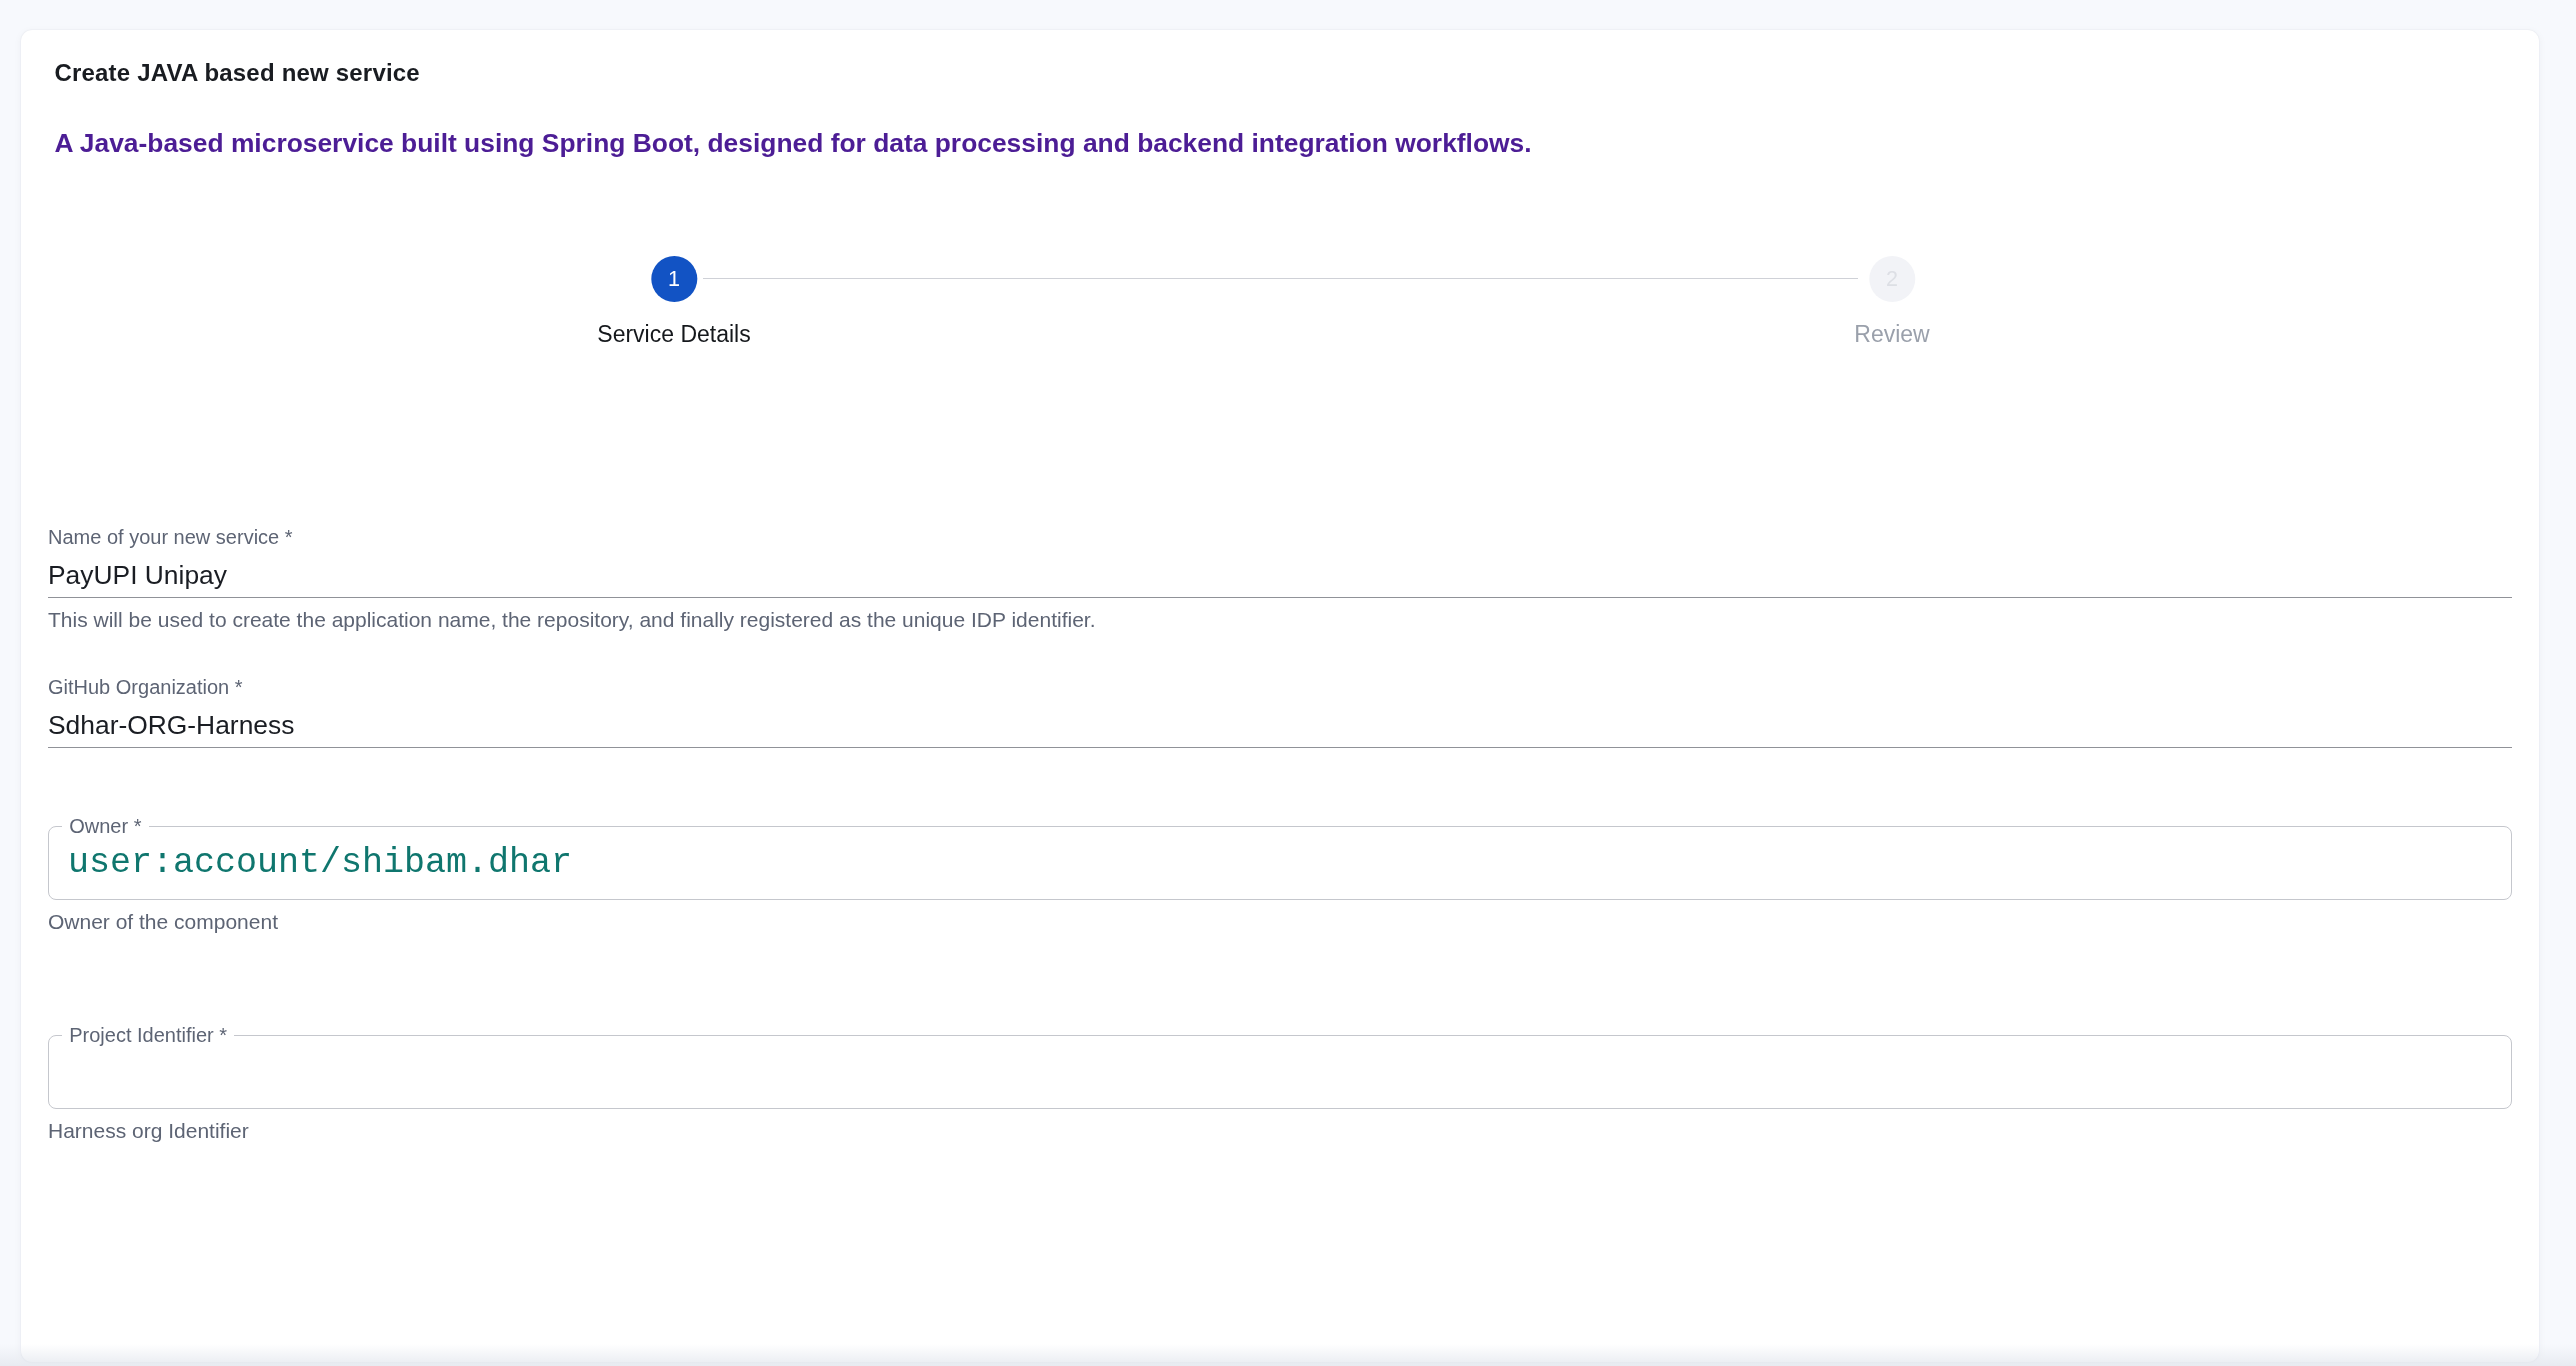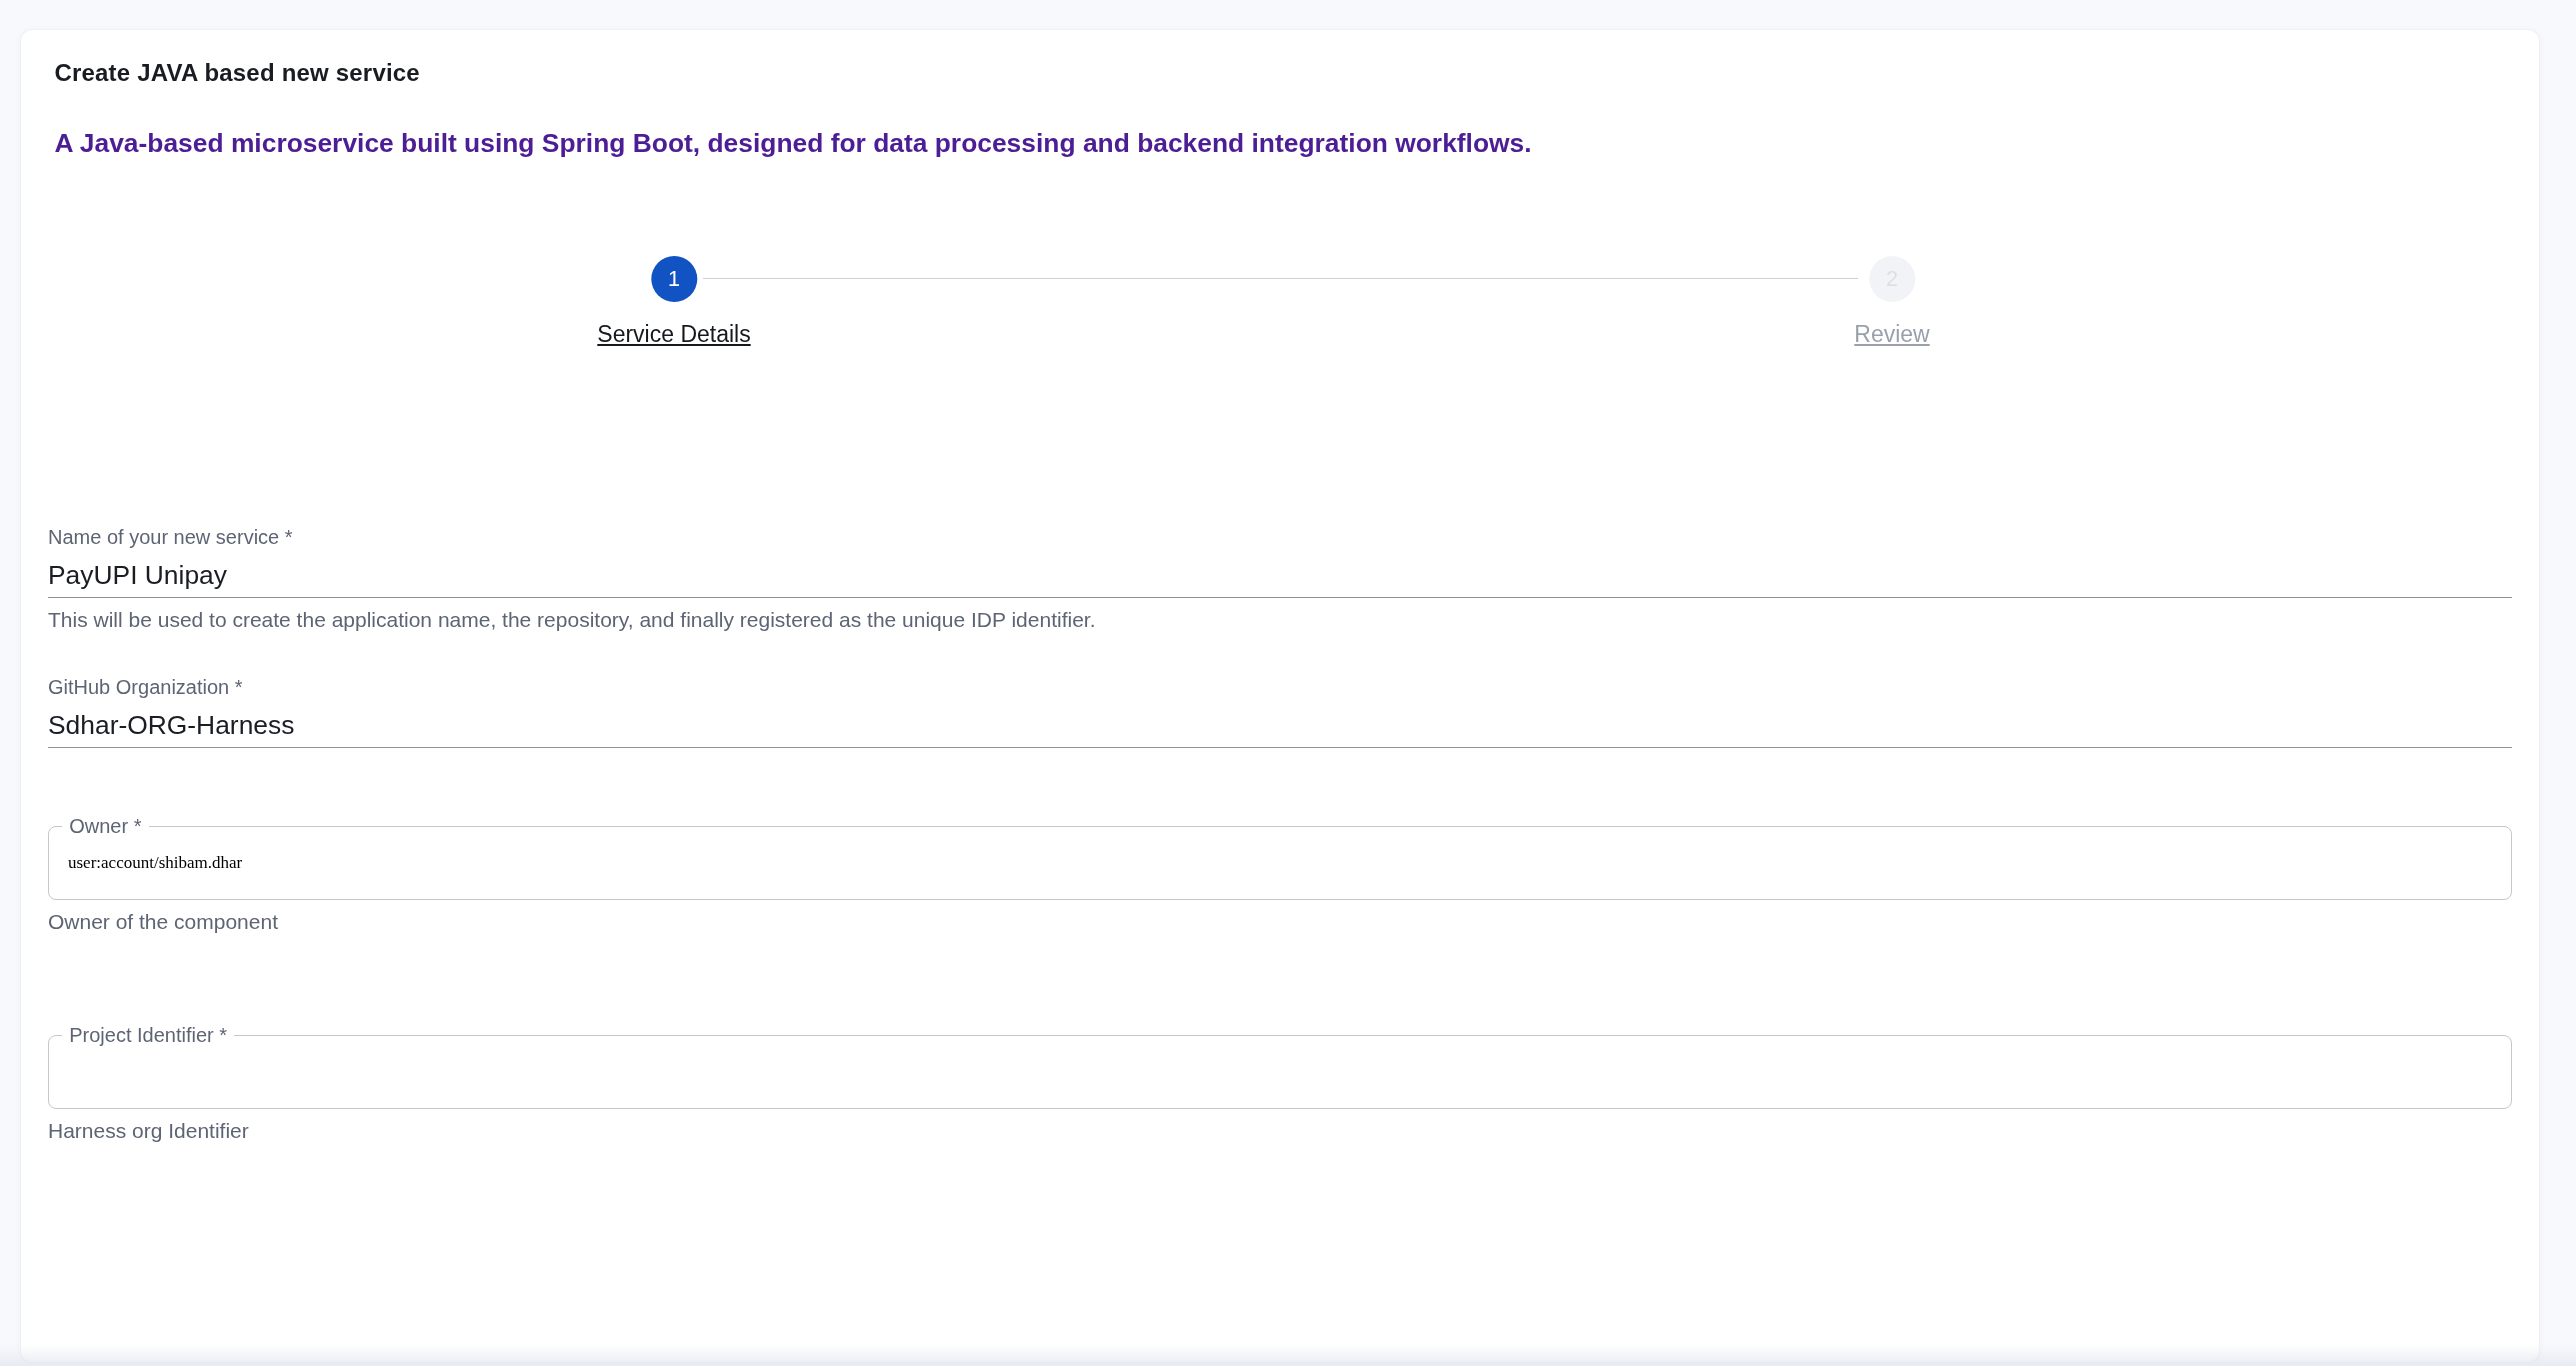--- a/index.html
+++ b/index.html
@@ -44,21 +44,21 @@
   }
   .step-1 { left: 626px; }
   .step-2 { left: 1844px; justify-content: center; }
   .step-circle {
     width: 46px; height: 46px; border-radius: 50%;
     display: flex; align-items: center; justify-content: center;
     font-size: 21.6px; line-height: 1;
   }
   .step-circle.active { background: #1253c4; color: #ffffff; }
   .step-circle.inactive { background: #f2f3f7; color: #dddfe5; }
-  .step-label { margin-top: 17.6px; font-size: 23px; line-height: 29px; color: #15181c; text-decoration: underline; }
+  .step-label { margin-top: 17.6px; font-size: 23px; line-height: 29px; color: #15181c; }
   .step-label.inactive { color: #9aa0ab; }
   .connector {
     position: absolute; top: 21.6px; left: 655px;
     width: 1155px; height: 1.6px;
     background: #cfd1d7;
   }
 
   
   .field-std { }
   .field-std.first { margin-top: 165px; }
@@ -93,22 +93,22 @@
     position: absolute; top: -13px; left: 13px;
     background: #ffffff;
     padding: 0 7.2px;
     font-size: 20px; line-height: 24px; color: #5d6474;
     white-space: nowrap;
   }
   .outl-input {
     width: 100%;
     border: none; outline: none;
     background: transparent;
-    font-family: Liberation Serif, serif;
-    font-size: 17px; color: #000000;
+    font-family: Liberation Mono, monospace;
+    font-size: 35px; color: #0f766e;
     padding: 0;
   }
   .outl-input::placeholder { color: #c4c7ce; opacity: 1; }
 
   .bottom-fade {
     position: absolute; left: 0; bottom: 0;
     width: 2576px; height: 22.4px;
     background: linear-gradient(180deg, rgba(234,237,243,0) 0%, #e8ebf1 100%);
     pointer-events: none;
     z-index: 5;

